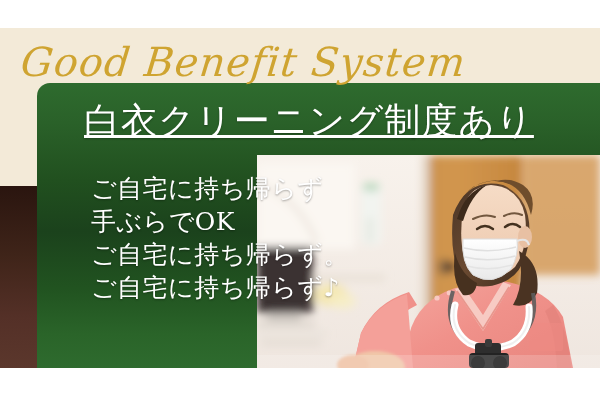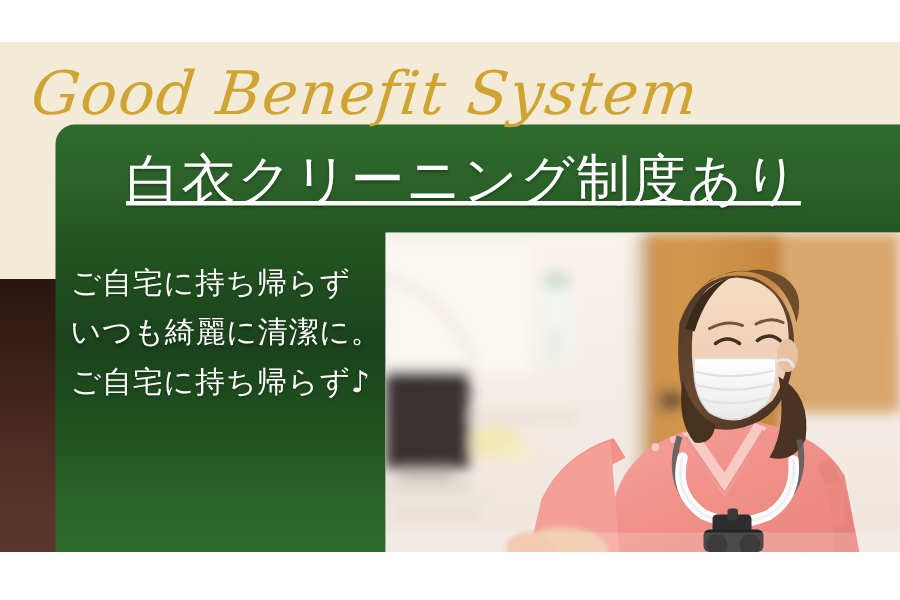--- a/index.html
+++ b/index.html
@@ -82,25 +82,26 @@
 
   
   .bodycopy{
     position:absolute;left:47px;top:172px;
     z-index:5;
     width:215px;
   }
   .bodycopy .ln{
     color:#ffffff;
     font-family:"DejaVu Serif",serif;
-    font-size:20px;
+    font-size:25px;
     line-height:33px;
     letter-spacing:.5px;
     white-space:nowrap;
     text-shadow:0 1px 2px rgba(0,0,0,.35);
+    margin-left:44px;
   }
 
   
   .photo{
     position:absolute;left:257px;top:155px;
     width:343px;height:213px;
     z-index:4;
     overflow:hidden;
     background:#f6efe9;
   }
@@ -269,21 +270,22 @@
       </g>
 
       <rect x="0" y="200" width="343" height="13" fill="#ffffff" opacity=".18"></rect>
     </svg>
   </div>
 
   <div class="headline">白衣クリーニング制度あり</div>
 
   <div class="bodycopy">
     <div class="ln">ご自宅に持ち帰らず</div>
-    <div class="ln">いつも綺麗に清潔に。</div>
+    <div class="ln">手ぶらでOK</div>
+    <div class="ln">ご自宅に持ち帰らず。</div>
     <div class="ln">ご自宅に持ち帰らず♪</div>
   </div>
 
   <div class="script">
     <svg viewBox="0 0 400 54" preserveAspectRatio="xMinYMid meet">
       <text x="2" y="40" transform="skewX(-6)">Good Benefit System</text>
     </svg>
   </div>
 
   <div class="bg-white-bottom"></div>

